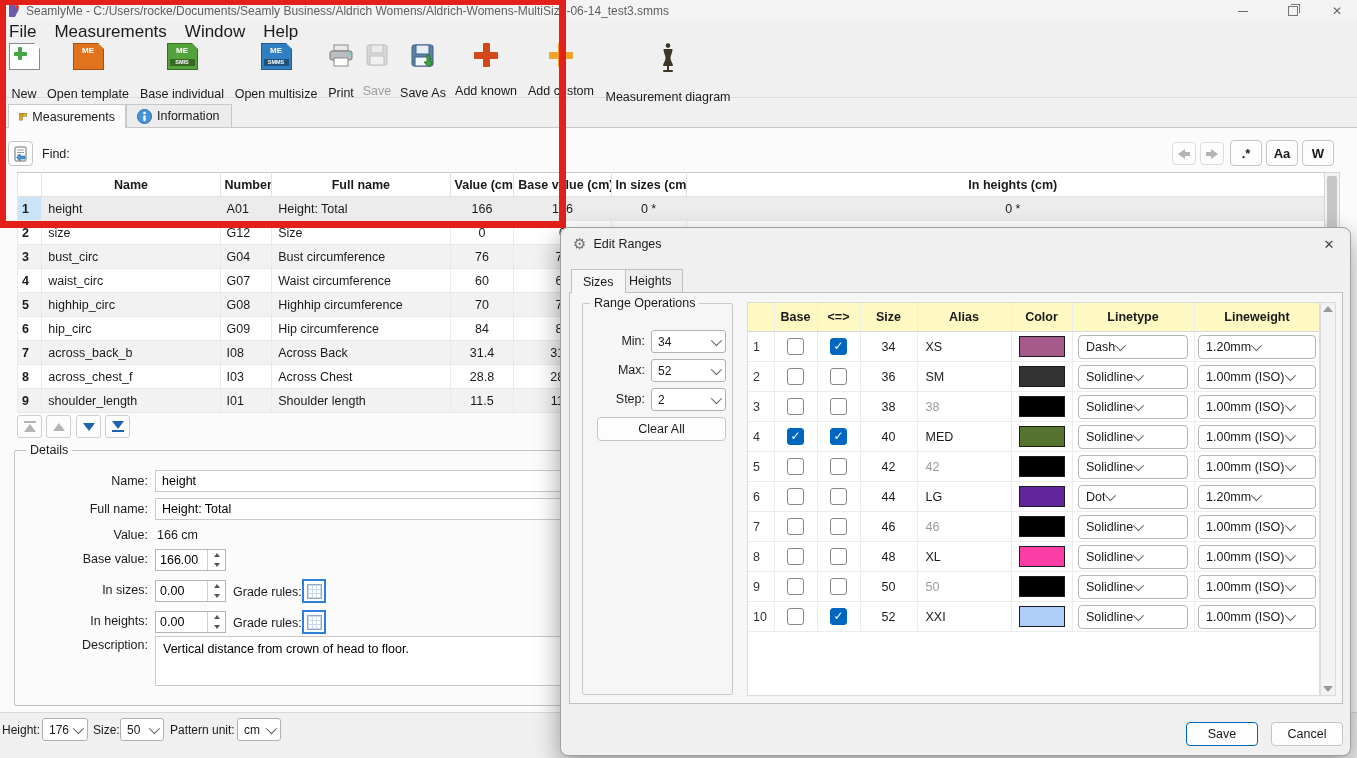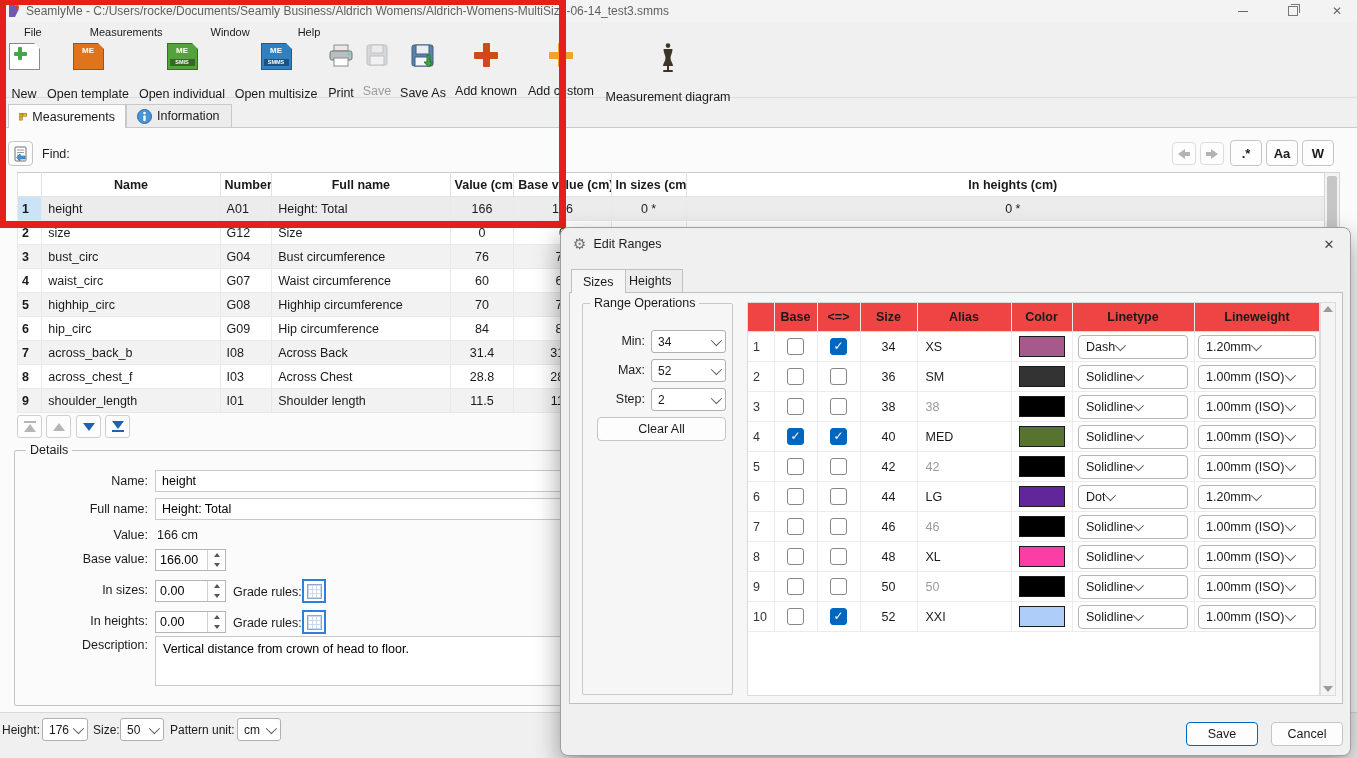--- a/index.html
+++ b/index.html
@@ -8,21 +8,21 @@
   .r{position:absolute;}
   
   .titlebar{position:absolute;left:0;top:0;width:1357px;height:22px;background:#f3f3f3;display:flex;align-items:center;}
   .title-text{color:#5f5f5f;font-size:12px;margin-left:6px;white-space:nowrap;}
   .winctl{position:absolute;top:0;height:22px;width:28px;display:flex;align-items:center;justify-content:center;color:#666;}
   .minbar{width:10px;height:1px;background:#666;}
   .restore{width:8px;height:8px;border:1px solid #777;position:relative;background:#f3f3f3;}
   .restore::before{content:"";position:absolute;left:2px;top:-3px;width:8px;height:8px;border:1px solid #777;border-left:none;border-bottom:none;}
   
   .menubar{position:absolute;left:0;top:22px;width:1357px;height:19px;background:#f0f0f0;display:flex;align-items:center;}
-  .menu-item{padding:0 24px;height:19px;display:flex;align-items:center;font-size:11px;}
+  .menu-item{padding:0 9px;height:19px;display:flex;align-items:center;font-size:17px;}
   
   .toolbar{position:absolute;left:0;top:41px;width:1357px;height:56px;background:#f0f0f0;border-bottom:1px solid #dcdcdc;}
   .tbtn{position:absolute;top:2px;height:52px;display:flex;flex-direction:column;align-items:center;justify-content:flex-start;}
   .tbtn .ticon{height:32px;display:flex;align-items:center;justify-content:center;}
   .tlabel{font-size:12.5px;margin-top:17px;white-space:nowrap;}
   .tlabel.dis{color:#9c9c9c;}
   .page{position:relative;width:31px;height:27px;border:1px solid #8a8a8a;background:#fff;box-sizing:border-box;}
   .page .fold{position:absolute;right:-1px;top:-1px;width:0;height:0;border-left:6px solid transparent;border-top:6px solid #f0f0f0;}
   .page.orange{background:#e0731d;border-color:#a84f10;}
   .page.green{background:#53a23b;border-color:#33701f;}
@@ -105,21 +105,21 @@
     border-radius:8px;box-sizing:border-box;z-index:50;box-shadow:0 10px 26px rgba(0,0,0,.38);overflow:hidden;}
   .dlg-title{position:absolute;left:12px;top:8px;display:flex;align-items:center;gap:7px;font-size:12.5px;}
   .dlg-close{position:absolute;right:8px;top:4px;width:26px;height:24px;display:flex;align-items:center;justify-content:center;color:#444;font-size:13px;}
   .dtab{position:absolute;top:41px;height:23px;padding:0 11px;box-sizing:border-box;display:flex;align-items:center;
     border:1px solid #c0c0c0;border-bottom:none;background:#ececec;font-size:12.5px;}
   .dtab.active{background:#f6f6f6;height:24px;z-index:2;}
   .dpane{position:absolute;left:8px;top:64px;width:774px;height:412px;box-sizing:border-box;border:1px solid #c0c0c0;background:#f6f6f6;}
   
   .dtablebox{position:absolute;left:177px;top:9px;width:573px;height:394px;background:#fff;border:1px solid #dcdcdc;box-sizing:border-box;overflow:hidden;}
   .dtable{width:572px;table-layout:fixed;font-size:12.5px;background:#fff;}
-  .dtable th{font-weight:bold;text-align:center;height:26px;border-bottom:1px solid #d8d8d8;border-right:1px solid #ececec;background:#ef4444;}
+  .dtable th{font-weight:bold;text-align:center;height:26px;border-bottom:1px solid #d8d8d8;border-right:1px solid #ececec;background:#fef9c3;}
   .dtable td{height:29px;border-bottom:1px solid #ececec;border-right:1px solid #ececec;padding:0;}
   .dtable td.dnum{padding-left:5px;color:#333;}
   .dtable .dc{text-align:center;}
   .dtable td.alias{text-align:left;padding-left:8px;}
   .dtable td.alias.gray{color:#9b9b9b;}
   .cb{display:inline-block;width:17px;height:17px;box-sizing:border-box;border:1px solid #878787;border-radius:3px;background:#fff;vertical-align:middle;line-height:15px;}
   .cb.checked{background:#0067c0;border-color:#0067c0;color:#fff;font-size:12px;font-weight:bold;}
   .cb.checked::after{content:"✓";}
   .swatch{display:inline-block;width:46px;height:21px;border:1px solid #1c1c1c;box-sizing:border-box;vertical-align:middle;}
   .cellcombo{display:inline-flex;height:24px;align-items:center;box-sizing:border-box;border:1px solid #b5b5b5;border-radius:4px;background:#fff;padding:0 7px;text-align:left;}
@@ -185,21 +185,21 @@
       <span class="tlabel">Open template</span>
     </div>
     <div class="tbtn" style="left:138px;width:88px;">
       <span class="ticon">
         <span class="page green">
             <span class="fold"></span>
             <span class="me">ME</span>
             <span class="band">SMIS</span>
           </span>
       </span>
-      <span class="tlabel">Open individual</span>
+      <span class="tlabel">Base individual</span>
     </div>
     <div class="tbtn" style="left:233px;width:86px;">
       <span class="ticon">
         <span class="page blue">
             <span class="fold"></span>
             <span class="me">ME</span>
             <span class="band">SMMS</span>
           </span>
       </span>
       <span class="tlabel">Open multisize</span>

